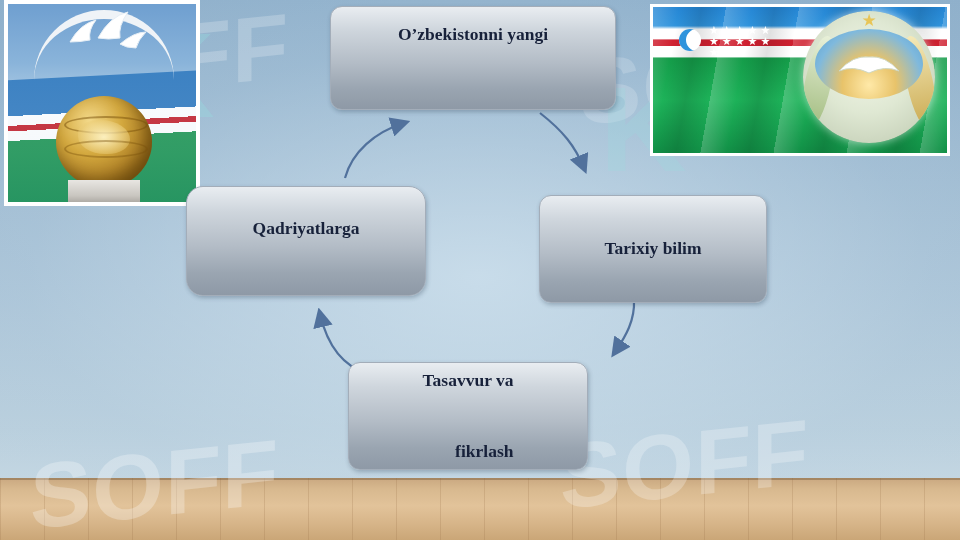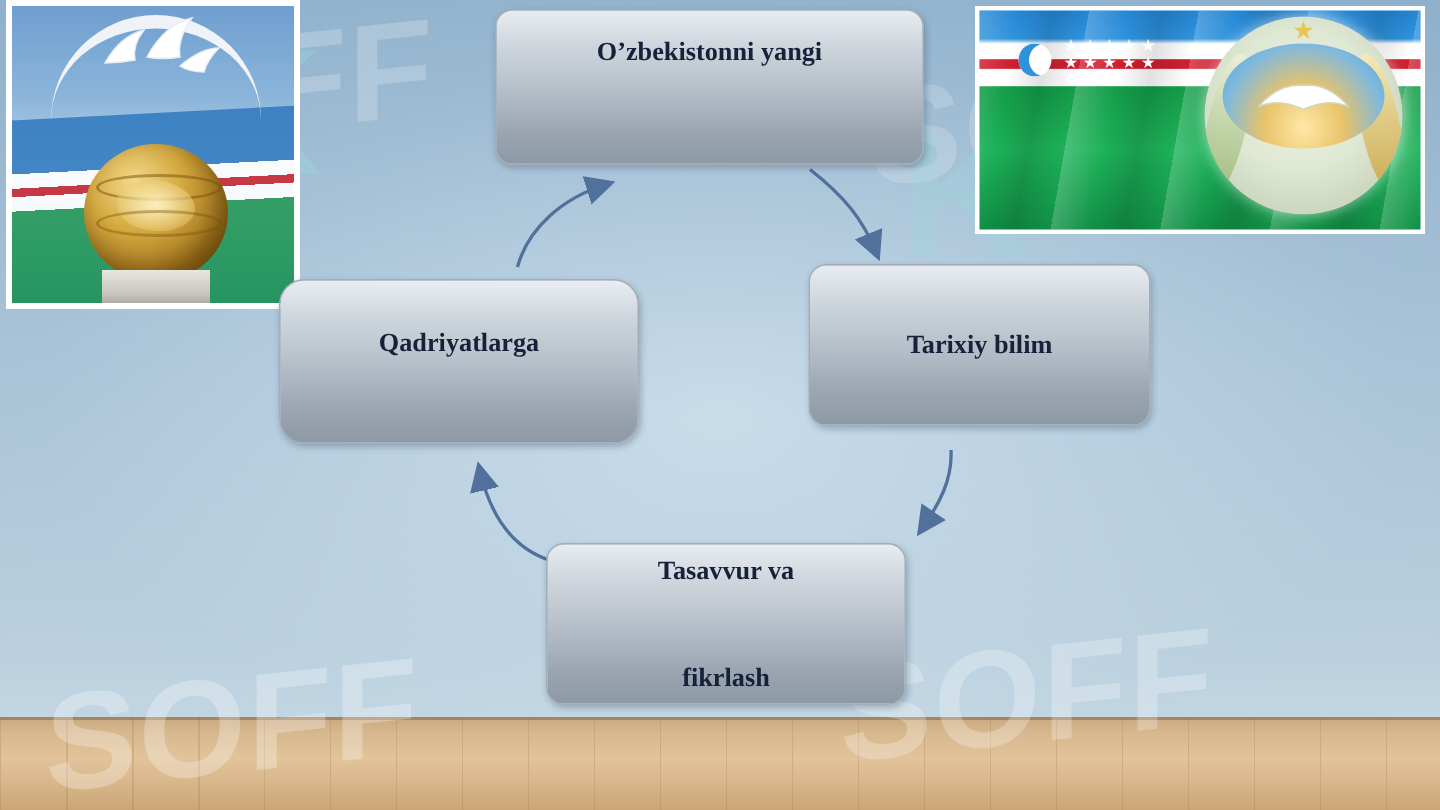--- a/index.html
+++ b/index.html
@@ -198,36 +198,36 @@
   
   .node {
     position: absolute;
     border-radius: 12px;
     background: linear-gradient(180deg, #e9edf1 0%, #cfd6dd 22%, #b3bcc6 55%, #9aa5b1 80%, #8e99a6 100%);
     border: 1px solid #a3adb9;
     box-shadow: 1px 2px 4px rgba(40,60,80,0.30);
     display: flex;
     align-items: center;
     justify-content: center;
-    text-align: center;
+    text-align: right;
     box-sizing: border-box;
   }
   .node span {
     display: block;
     color: #17213a;
     font-family: "Liberation Serif", serif;
     font-weight: 700;
     font-size: 17.5px;
     line-height: 1.35;
     padding: 0 10px;
   }
   #node-top    { left: 330px; top: 6px;   width: 286px; height: 104px; }
-  #node-right  { left: 539px; top: 176px; width: 228px; height: 108px; }
+  #node-right  { left: 539px; top: 195px; width: 228px; height: 108px; }
   #node-left   { left: 186px; top: 186px; width: 240px; height: 110px; border-radius: 17px; }
-  #node-bottom { left: 364px; top: 362px; width: 240px; height: 108px; }
+  #node-bottom { left: 348px; top: 362px; width: 240px; height: 108px; }
 
   .arrows {
     position: absolute;
     left: 0; top: 0; width: 960px; height: 540px;
     pointer-events: none;
   }
 </style>
 </head>
 <body>
 

